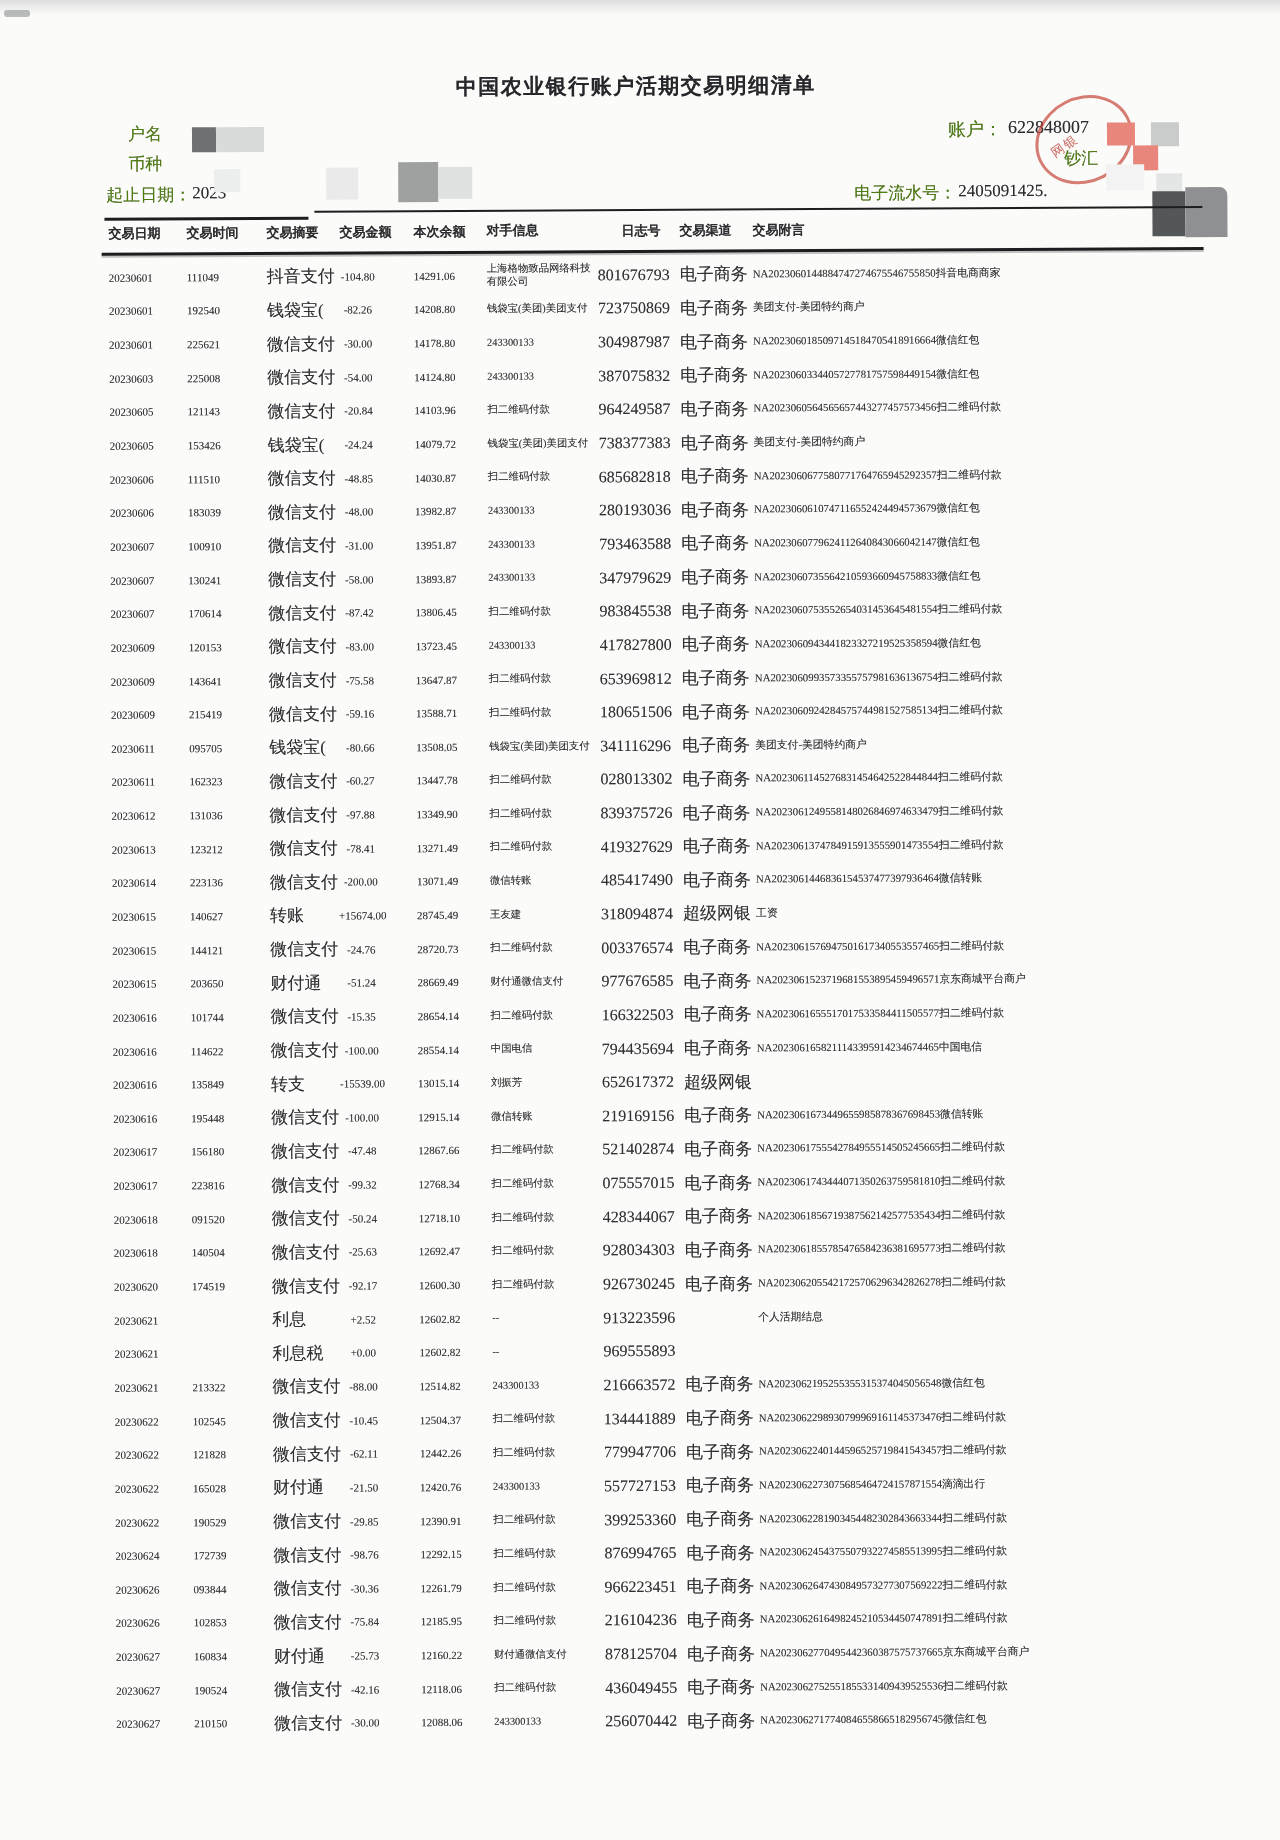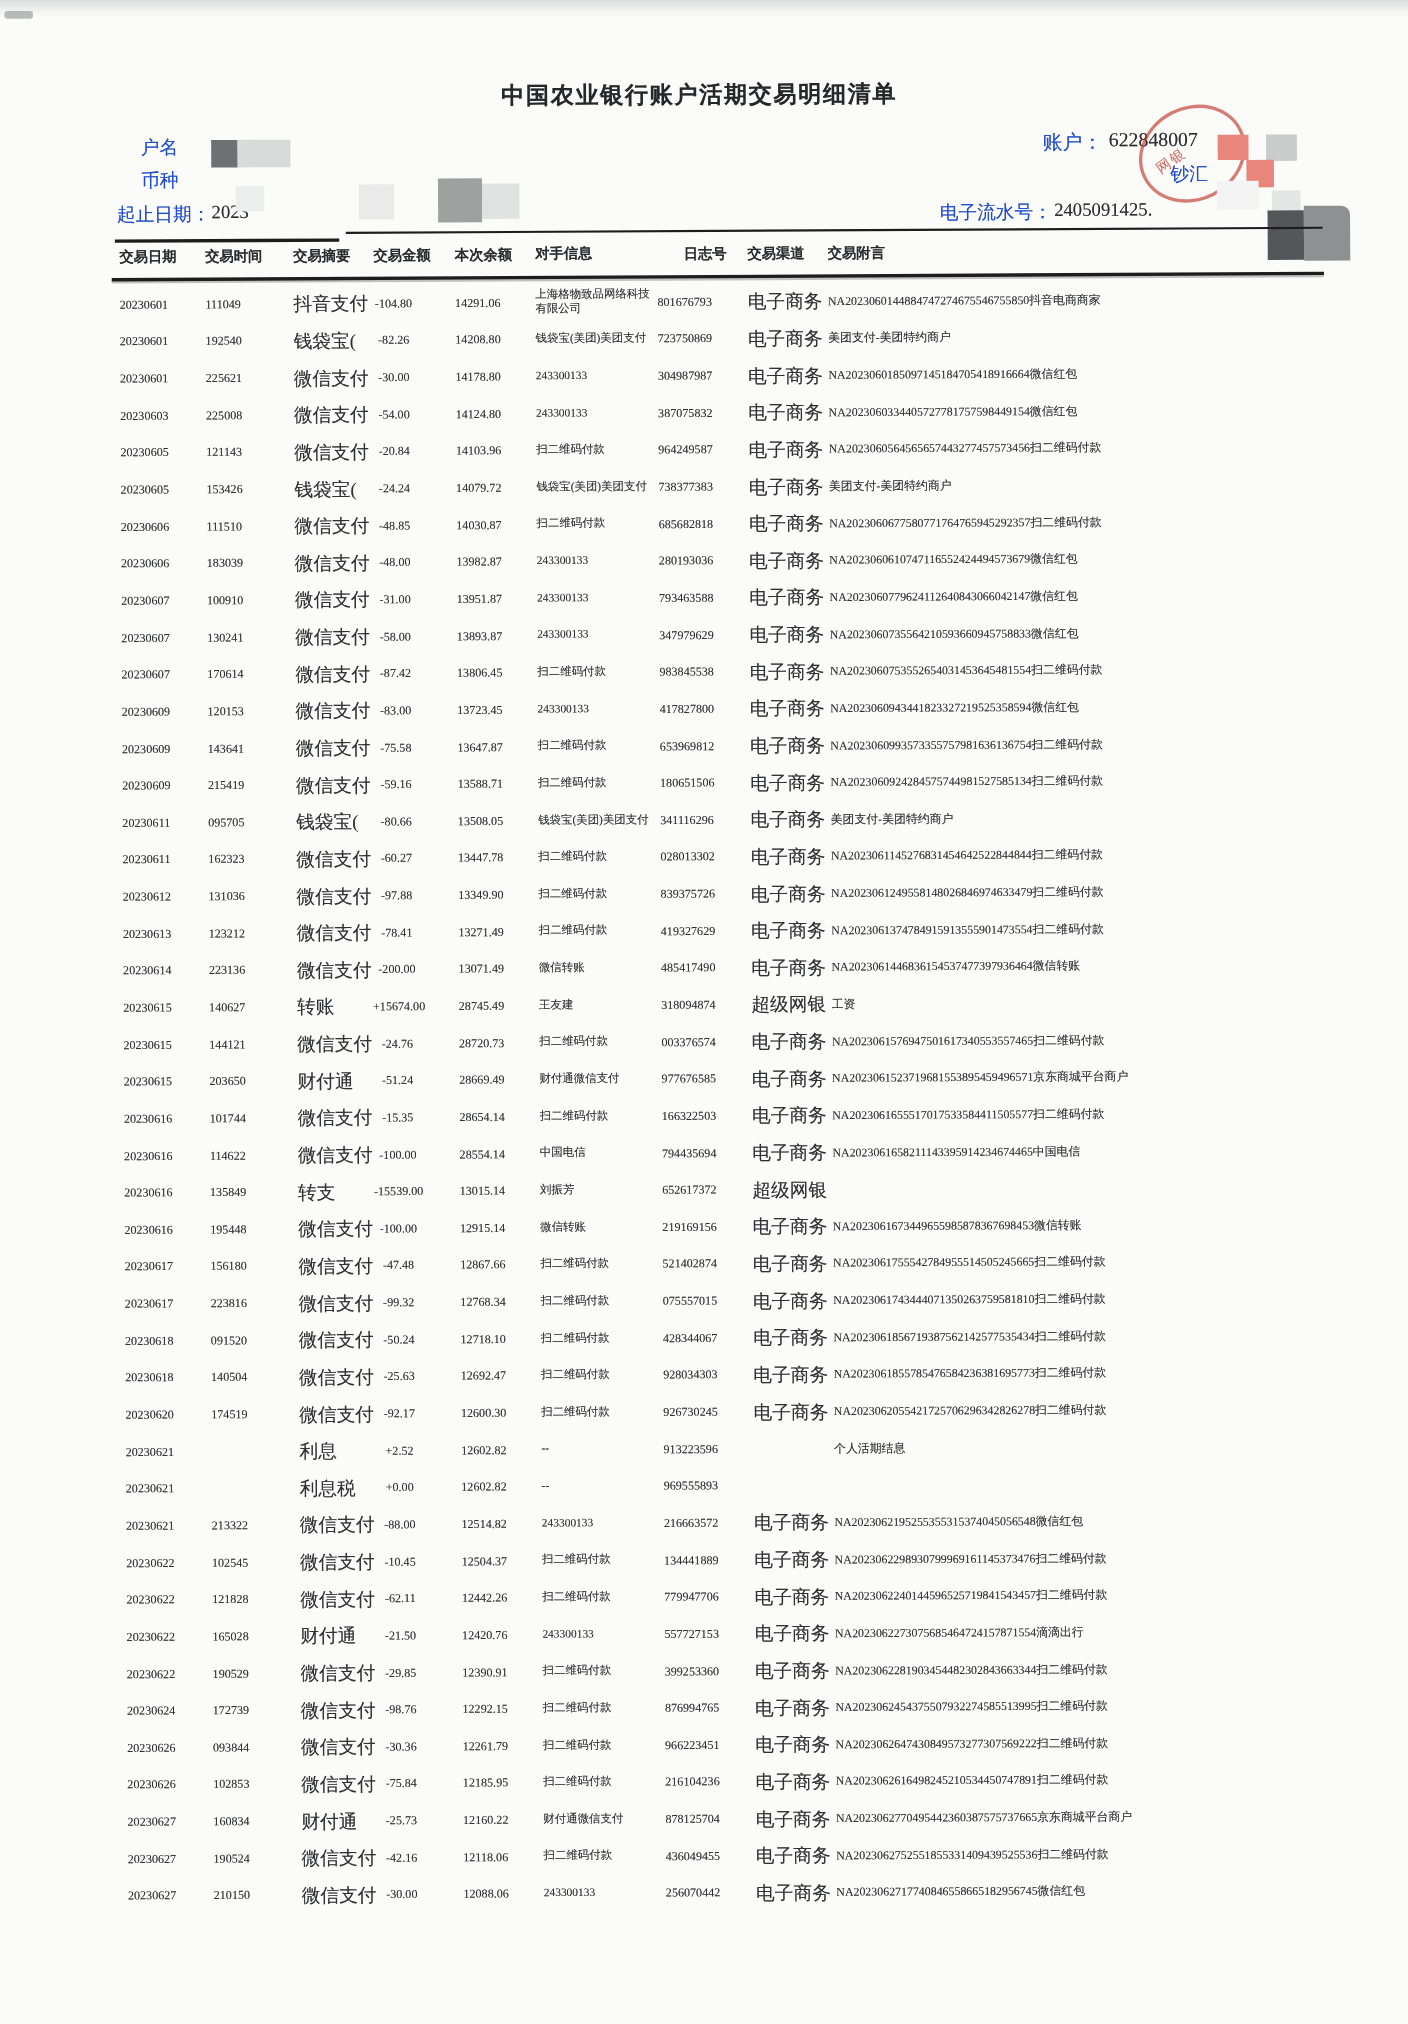--- a/index.html
+++ b/index.html
@@ -13,21 +13,21 @@
     background:linear-gradient(#dcdedd,#f4f5f3 70%,#fbfbf9);}
   .corner-smudge{position:absolute;left:4px;top:10px;width:26px;height:7px;
     background:#84878a;opacity:.55;border-radius:3px;}
   .page{position:absolute;left:0;top:0;width:1280px;height:1840px;
     transform:rotate(-0.3deg);transform-origin:640px 900px;}
   .t{position:absolute;white-space:nowrap;text-shadow:0 0 .4px rgba(40,40,45,.45);}
 
   .title{left:0;top:72px;width:1280px;text-align:center;font-size:21px;
     font-weight:700;letter-spacing:1.5px;color:#26272a;}
 
-  .lbl{font-size:17px;color:#1d4ed8;}
+  .lbl{font-size:17px;color:#4d7c0f;}
   .val{font-size:17px;color:#2c2d30;}
   .acct{font-size:18px;}
 
   .hr{position:absolute;background:#1d1d1f;}
   .hr-a{left:108px;top:215px;width:204px;height:3px;}
   .hr-b{left:318px;top:209px;width:888px;height:2px;}
   .hr-c{left:105px;top:250px;width:1102px;height:3px;box-shadow:0 2px 0 rgba(20,20,20,.25);}
 
   
   .stamp{position:absolute;left:1038px;top:99px;width:94px;height:80px;
@@ -59,21 +59,21 @@
   .tbl-body{position:absolute;left:0;top:258px;width:1280px;}
   .tx-row{display:flex;height:33.65px;align-items:center;}
   .cell{text-shadow:0 0 .4px rgba(40,40,45,.4);}
   .col-date{width:80px;padding-left:4px;box-sizing:border-box;font-size:11px;flex:none;}
   .col-time{width:78px;padding-left:2px;box-sizing:border-box;font-size:11px;flex:none;}
   .col-summary{width:73px;padding-left:4px;box-sizing:border-box;font-size:17px;flex:none;}
   .col-amount{width:74px;padding-right:30px;box-sizing:border-box;font-size:11px;flex:none;text-align:center;}
   .col-balance{width:73px;padding-left:4px;box-sizing:border-box;font-size:11px;flex:none;}
   .col-counterparty{width:113px;padding-left:4px;padding-right:3px;box-sizing:border-box;
     font-size:10.4px;flex:none;white-space:normal;line-height:1.2;}
-  .col-log_no{width:82px;padding-left:2px;box-sizing:border-box;font-size:11px;flex:none;}
+  .col-log_no{width:82px;padding-left:2px;box-sizing:border-box;font-size:16px;flex:none;}
   .col-channel{width:75px;padding-left:2px;box-sizing:border-box;font-size:17px;flex:none;}
   .col-remark{flex:1;padding-right:56px;font-size:10.8px;overflow:hidden;white-space:nowrap;}
   .tbl-head .cell{text-align:left;}
   .tbl-head .col-amount{text-align:left;padding-left:4px;padding-right:0;font-size:13px;}
   .tbl-head .col-log_no{padding-left:26px;}
   .tbl-head .cell{font-size:13px;}
   .margin-left{padding-left:108px;}
 </style>
 </head>
 <body>

